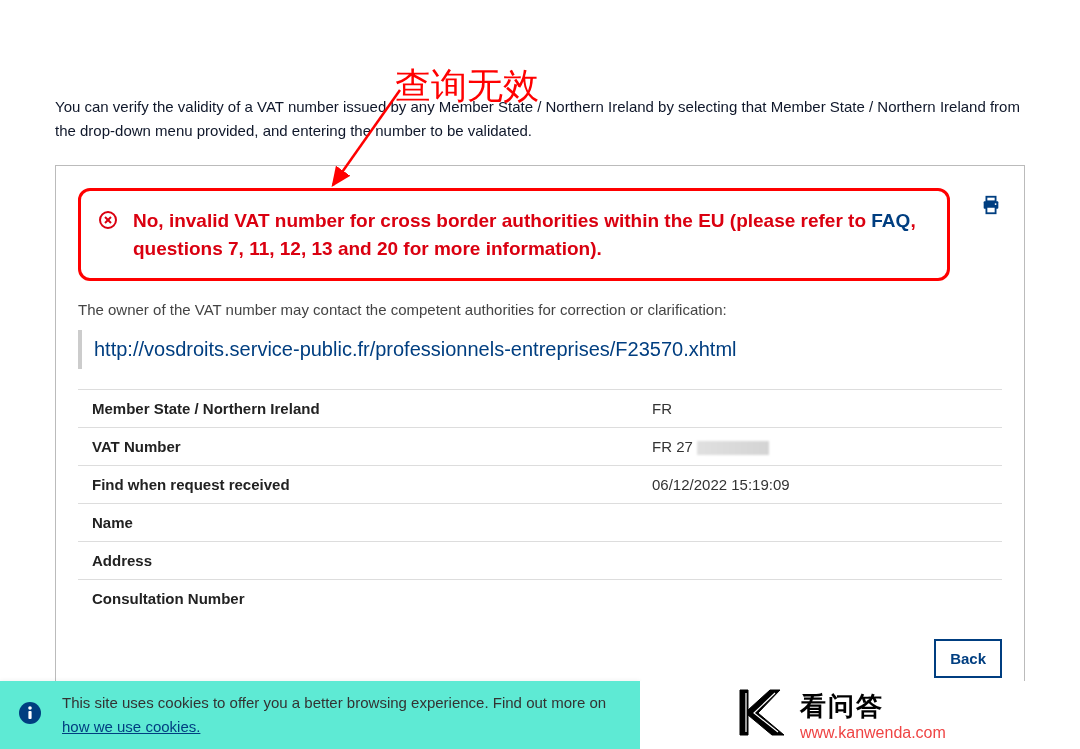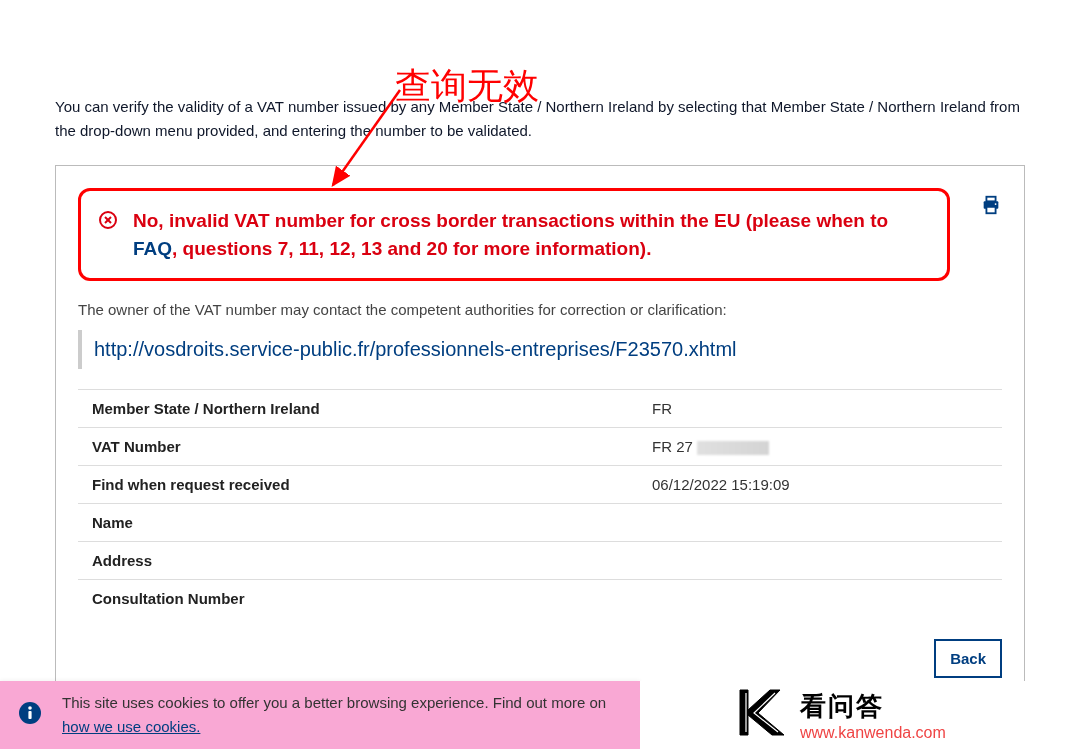--- a/index.html
+++ b/index.html
@@ -142,21 +142,21 @@
       padding: 9px 14px;
       font-size: 15px;
       cursor: pointer;
     }
     .cookie-bar {
       position: absolute;
       bottom: 0;
       left: 0;
       width: 640px;
       height: 68px;
-      background: #f9a8d4;
+      background: #5eead4;
       display: flex;
       align-items: center;
       padding: 0 18px;
       box-shadow: 0 -1px 4px rgba(0,0,0,0.05);
     }
     .info-icon {
       flex-shrink: 0;
       margin-right: 20px;
     }
     .cookie-text {
@@ -209,21 +209,21 @@
     <div class="alert-row">
       <div class="alert-content">
         <span class="error-icon">
           <svg width="18" height="18" viewBox="0 0 18 18">
             <circle cx="9" cy="9" r="8" fill="none" stroke="#da0010" stroke-width="2"></circle>
             <line x1="6" y1="6" x2="12" y2="12" stroke="#da0010" stroke-width="2"></line>
             <line x1="12" y1="6" x2="6" y2="12" stroke="#da0010" stroke-width="2"></line>
           </svg>
         </span>
         <div class="alert-text">
-          <span>No, invalid VAT number for cross border transactions within the EU (please when to </span><a href="#">FAQ</a><span>, questions 7, 11, 12, 13 and 20 for more information).</span>
+          <span>No, invalid VAT number for cross border authorities within the EU (please refer to </span><a href="#">FAQ</a><span>, questions 7, 11, 12, 13 and 20 for more information).</span>
         </div>
       </div>
       <span class="print-icon">
         <svg width="22" height="22" viewBox="0 0 24 24" fill="#003e80">
           <rect x="7" y="3" width="10" height="5" fill="none" stroke="#003e80" stroke-width="2"></rect>
           <rect x="4" y="8" width="16" height="8" rx="1" fill="#003e80"></rect>
           <rect x="7" y="14" width="10" height="7" fill="#fff" stroke="#003e80" stroke-width="2"></rect>
           <circle cx="17" cy="11" r="1" fill="#fff"></circle>
         </svg>
       </span>

